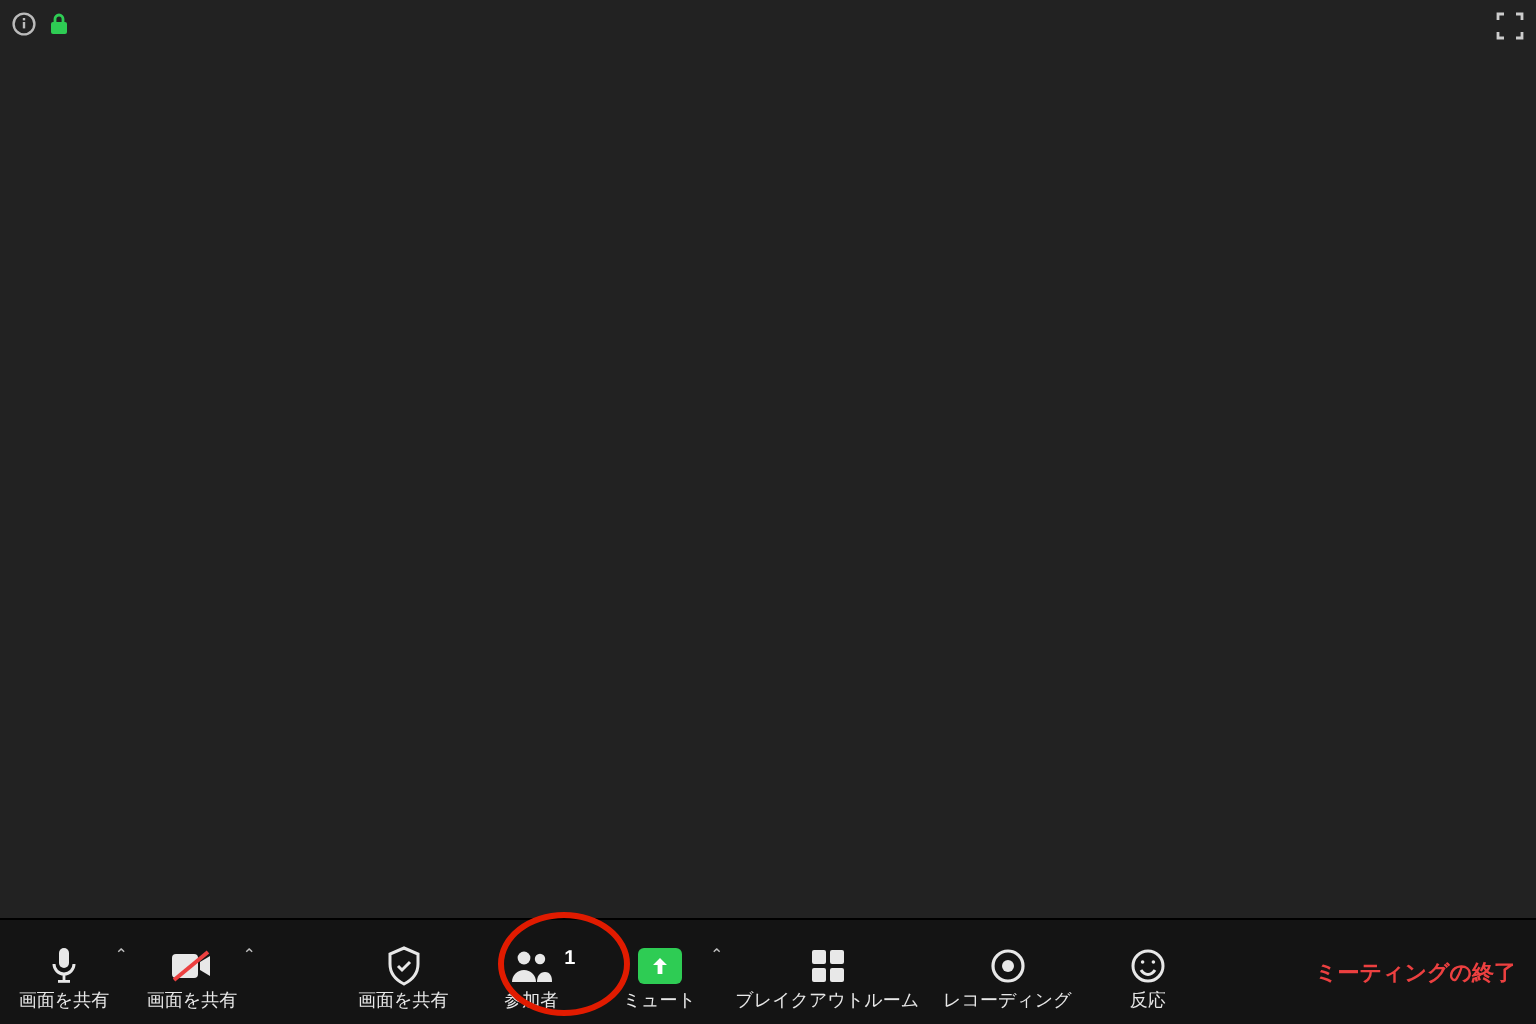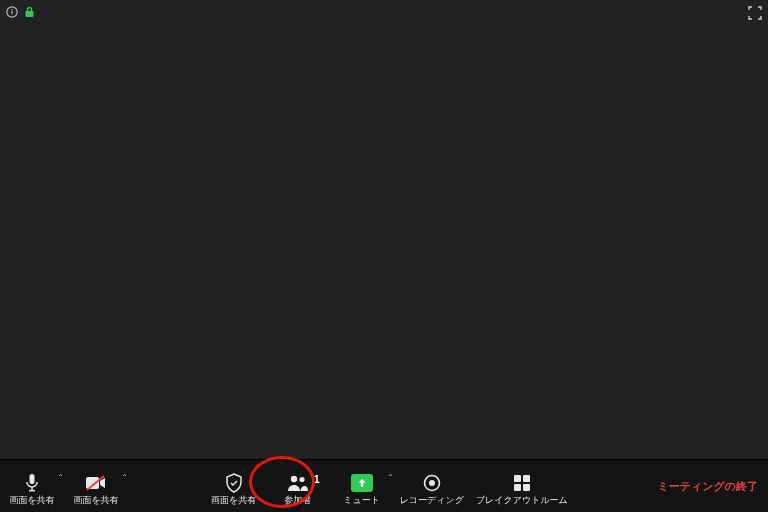--- a/index.html
+++ b/index.html
@@ -111,37 +111,48 @@
           <span class="share-box">
             <svg width="12" height="12" viewBox="0 0 12 12" fill="#fff">
                 <path d="M6 2l3.5 3.5H7.2V10H4.8V5.5H2.5z"></path>
               </svg>
           </span>
         </span>
         <span class="lbl">ミュート</span>
       </div>
       <div class="btn">
         <span class="icon-wrap">
+          <svg width="18" height="18" viewBox="0 0 18 18" fill="#e8e8e8">
+              <rect x="1" y="1" width="7" height="7" rx="1"></rect>
+              <rect x="10" y="1" width="7" height="7" rx="1"></rect>
+              <rect x="1" y="10" width="7" height="7" rx="1"></rect>
+              <rect x="10" y="10" width="7" height="7" rx="1"></rect>
+            </svg>
+        </span>
+        <span class="lbl">ブレイクアウトルーム</span>
+      </div>
+      <div class="btn">
+        <span class="icon-wrap">
           <svg width="18" height="18" viewBox="0 0 18 18">
               <circle cx="9" cy="9" r="7.5" fill="none" stroke="#e8e8e8" stroke-width="1.6"></circle>
               <circle cx="9" cy="9" r="3" fill="#e8e8e8"></circle>
             </svg>
         </span>
         <span class="lbl">レコーディング</span>
       </div>
       <div class="btn">
         <span class="icon-wrap">
-          <svg width="18" height="18" viewBox="0 0 18 18" fill="#e8e8e8">
-              <rect x="1" y="1" width="7" height="7" rx="1"></rect>
-              <rect x="10" y="1" width="7" height="7" rx="1"></rect>
-              <rect x="1" y="10" width="7" height="7" rx="1"></rect>
-              <rect x="10" y="10" width="7" height="7" rx="1"></rect>
+          <svg width="18" height="18" viewBox="0 0 18 18" fill="none" stroke="#e8e8e8" stroke-width="1.5">
+              <circle cx="9" cy="9" r="7.5"></circle>
+              <circle cx="6.3" cy="7" r="0.9" fill="#e8e8e8" stroke="none"></circle>
+              <circle cx="11.7" cy="7" r="0.9" fill="#e8e8e8" stroke="none"></circle>
+              <path d="M5.5 11c1 1.6 2.2 2.2 3.5 2.2s2.5-.6 3.5-2.2"></path>
             </svg>
         </span>
-        <span class="lbl">ブレイクアウトルーム</span>
+        <span class="lbl">反応</span>
       </div>
     </div>
 
     <div class="tb-right">
       <span class="end">ミーティングの終了</span>
     </div>
   </div>
 
   <div class="ann"></div>
 </div>

